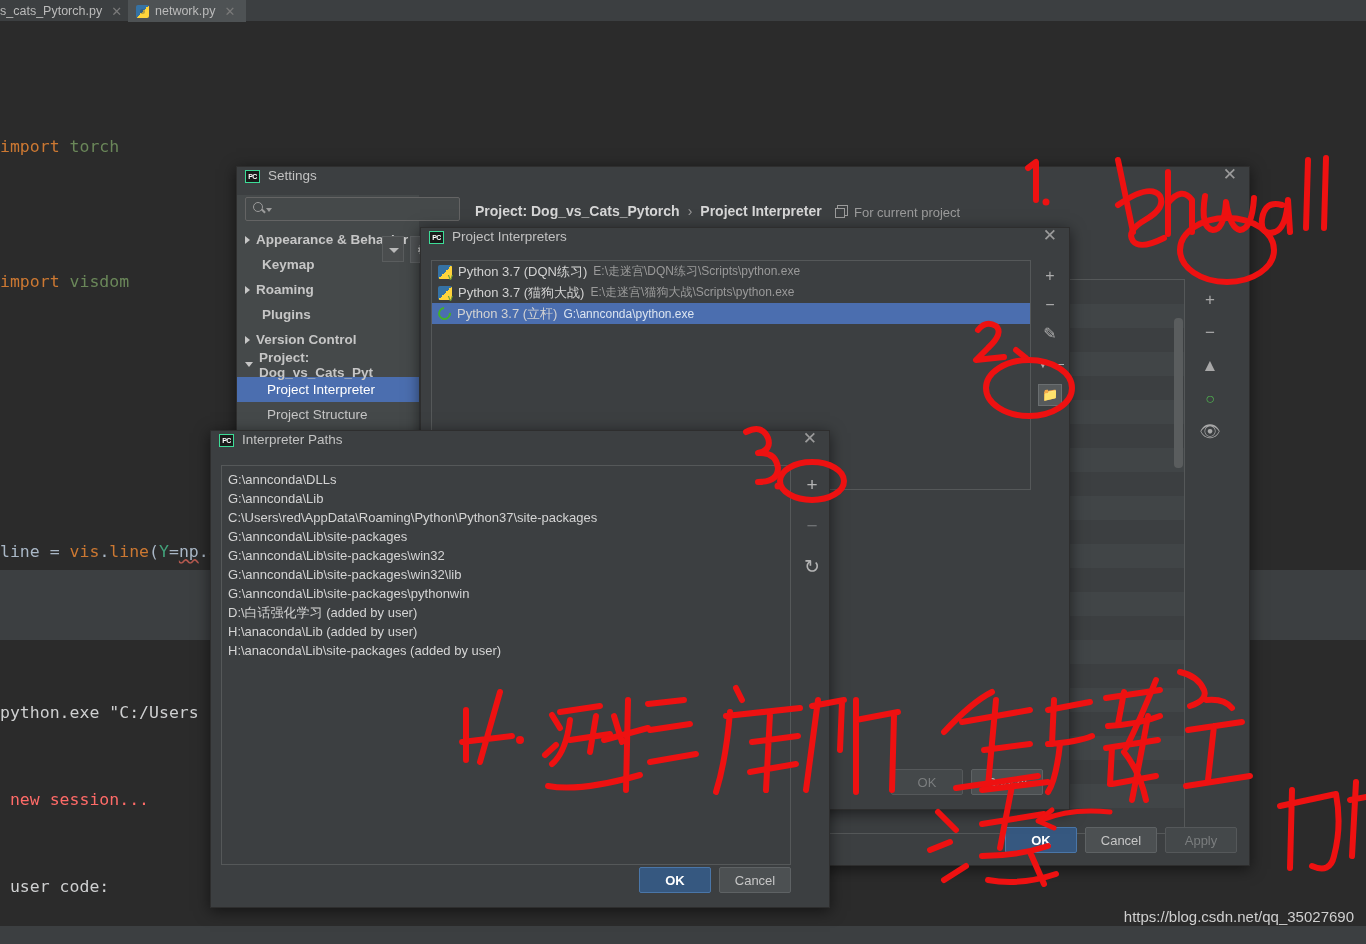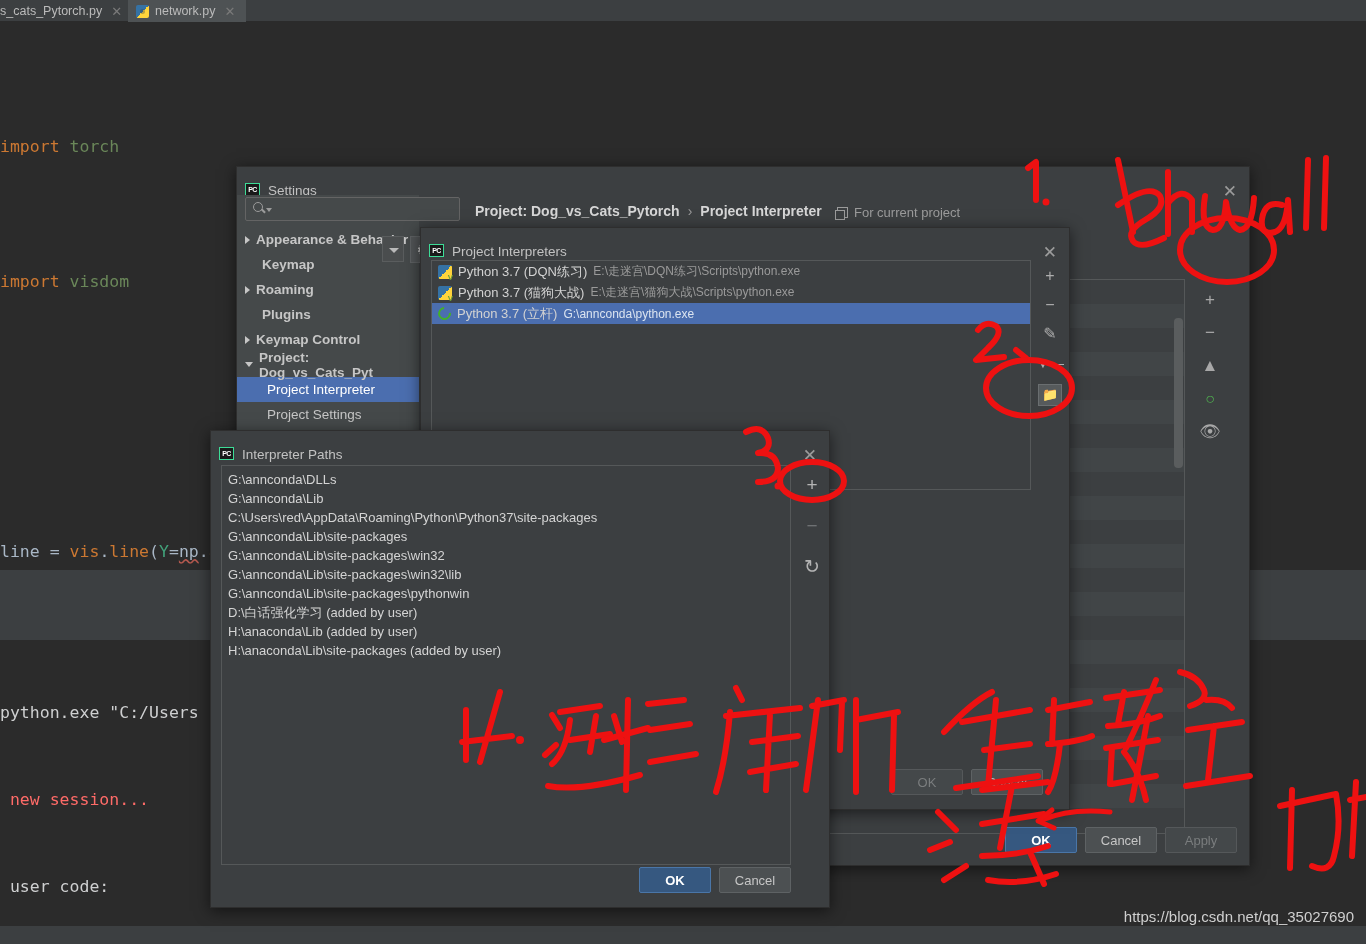--- a/index.html
+++ b/index.html
@@ -66,21 +66,21 @@
     font-size:11px; display:flex; align-items:center; padding-left:6px;
   }
   .watermark {
     position:absolute; right:12px; top:908px; color:#cfcfcf; font-size:15px;
     font-family:"Liberation Sans", sans-serif;
   }
 
   
   .dlg { position:absolute; background:#3c3f41; border:1px solid #2e2e2e;
          box-shadow:0 3px 14px rgba(0,0,0,.55); }
-  .dlg-title { height:28px; display:flex; align-items:flex-start; gap:8px;
+  .dlg-title { height:28px; display:flex; align-items:flex-end; gap:8px;
                padding:16px 8px; color:#c2c2c2; font-size:13.5px; }
   .pc-icon { width:15px; height:13px; border:1.5px solid #3ddc97; background:#1a1a1a;
              color:#fff; font-size:7px; font-weight:bold; display:flex;
              align-items:center; justify-content:center; letter-spacing:-.5px;
              font-family:"Liberation Sans", sans-serif; flex:0 0 auto;}
   .dlg-x { margin-left:auto; color:#9b9b9b; font-size:17px; line-height:1;
            padding:0 4px; cursor:default; }
 
   
   #settings { left:236px; top:166px; width:1014px; height:700px; }
@@ -105,21 +105,21 @@
   .tree-item.sel { background:#4b6eaf; color:#ffffff; }
   .tri { width:0;height:0;margin-right:6px;flex:0 0 auto; }
   .tri.right { border-left:5px solid #c6c6c6; border-top:4px solid transparent; border-bottom:4px solid transparent; }
   .tri.down  { border-top:5px solid #c6c6c6; border-left:4px solid transparent; border-right:4px solid transparent; }
   .tri.none  { width:11px; }
 
   .crumbs { position:absolute; left:238px; top:36px; font-size:14px; color:#d6d6d6;
             font-weight:bold; display:flex; align-items:center; gap:8px; }
   .crumbs .sep { color:#9a9a9a; font-weight:normal; }
   .forproj { position:absolute; left:600px; top:38px; font-size:13px; color:#9b9b9b;
-             display:flex; align-items:center; gap:6px; }
+             display:flex; gap:6px; }
   .forproj .ic { width:11px;height:11px;border:1.4px solid #9b9b9b; position:relative;}
   .forproj .ic::before{content:"";position:absolute;left:-3px;top:2px;width:8px;height:8px;border:1.4px solid #9b9b9b;background:#3c3f41;}
 
   .combo-row { position:absolute; left:1025px; top:69px; }
   .combo-arrow { position:absolute; left:-880px; top:0; width:22px; height:26px;
     background:#4a4d4e; border:1px solid #5a5d5e; }
   .combo-arrow i { position:absolute; left:6px; top:11px; width:0;height:0;
     border-left:5px solid transparent;border-right:5px solid transparent;border-top:5px solid #b9b9b9;}
   .gear-btn { position:absolute; left:-852px; top:0; width:28px; height:27px;
               background:#515456; border:1px solid #5d6062; display:flex;
@@ -247,31 +247,31 @@
         <div class="tree-item bold">
             <span class="tri right"></span>
             <span>Roaming</span>
           </div>
         <div class="tree-item bold">
             <span class="tri none"></span>
             <span>Plugins</span>
           </div>
         <div class="tree-item bold">
             <span class="tri right"></span>
-            <span>Keymap Control</span>
+            <span>Version Control</span>
           </div>
         <div class="tree-item bold">
             <span class="tri down"></span>
             <span>Project: Dog_vs_Cats_Pyt</span>
           </div>
         <div class="tree-item sel" style="padding-left:30px;">
             <span>Project Interpreter</span>
           </div>
         <div class="tree-item" style="padding-left:30px;">
-            <span>Project Settings</span>
+            <span>Project Structure</span>
           </div>
       </div>
     </div>
 
     <div class="crumbs">
       <span>Project: Dog_vs_Cats_Pytorch</span>
       <span class="sep">›</span>
       <span>Project Interpreter</span>
     </div>
     <div class="forproj">

